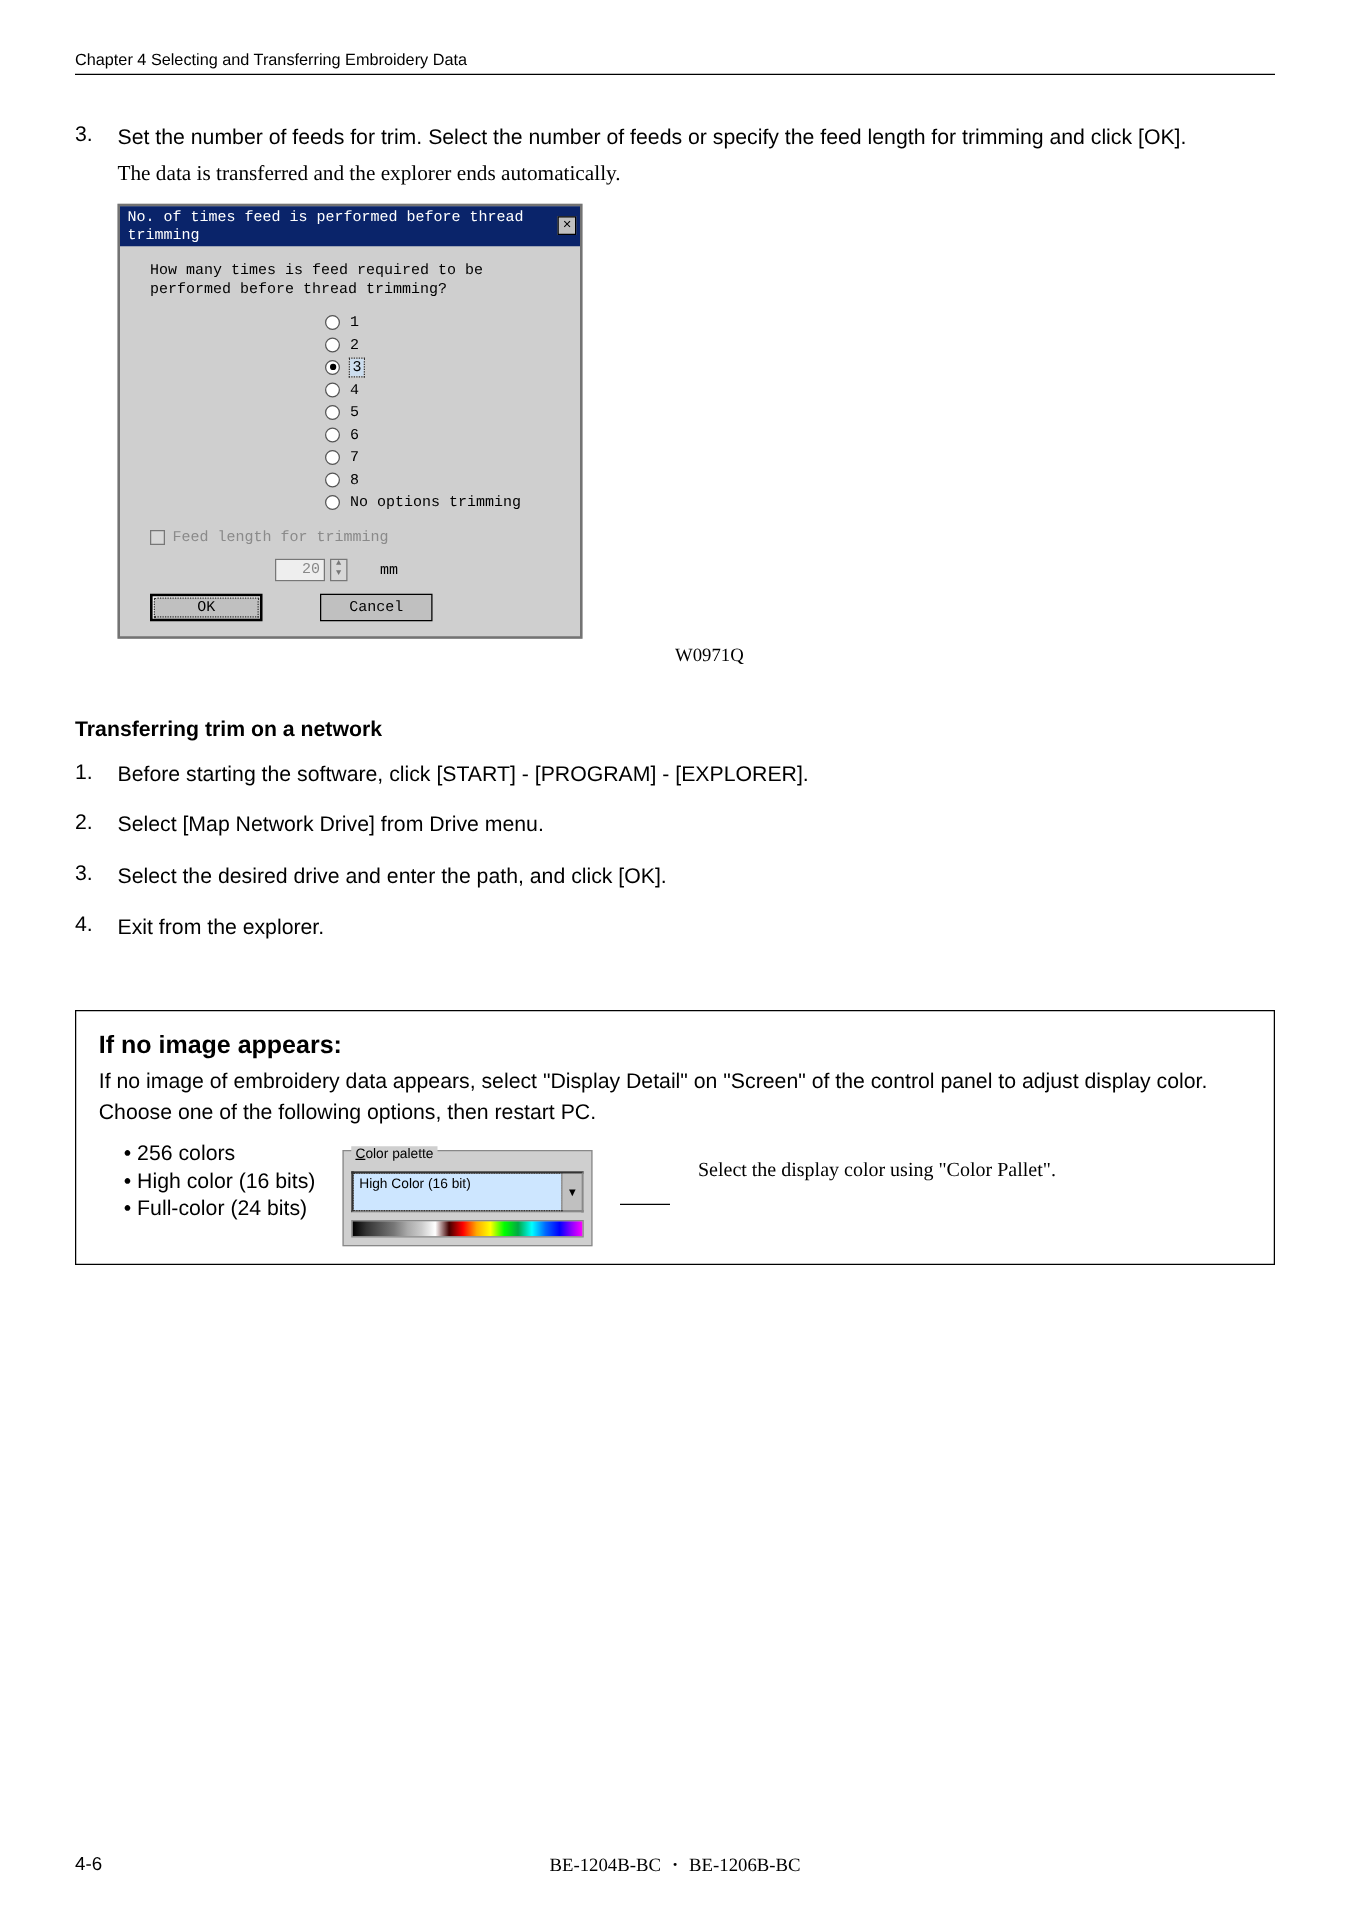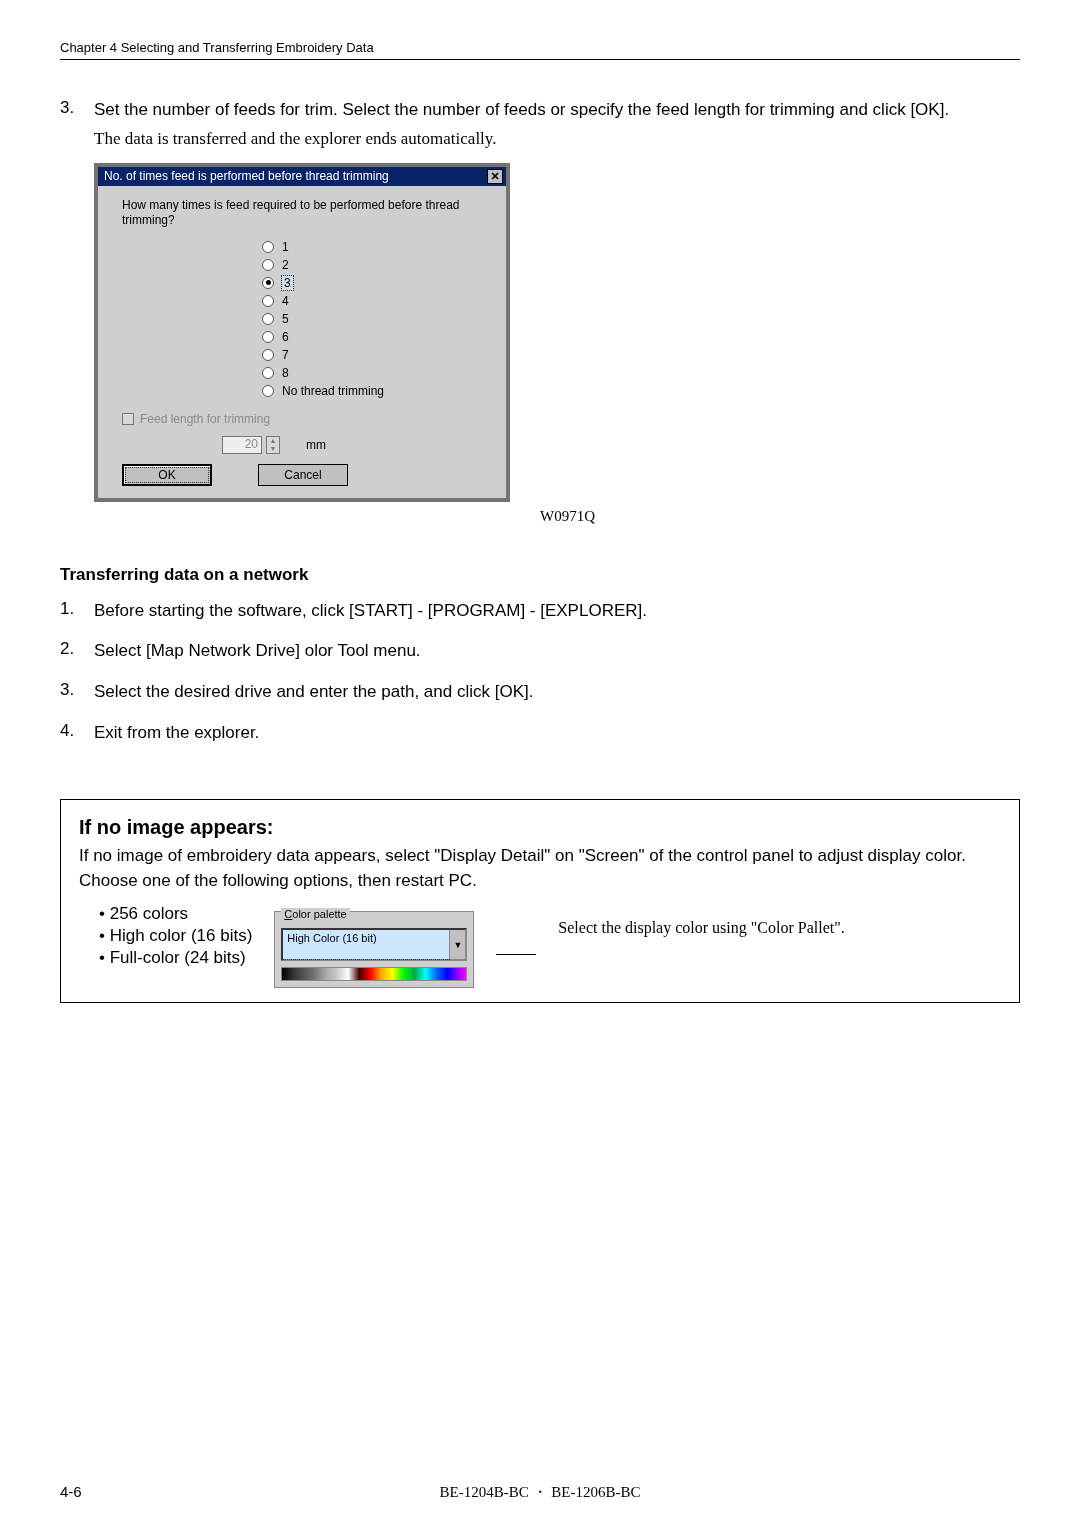--- a/index.html
+++ b/index.html
@@ -41,24 +41,24 @@
     font-size: 17px;
     margin-left: 34px;
     margin-top: 2px;
     margin-bottom: 14px;
   }
   .dialog-wrap {
     margin-left: 34px;
     margin-bottom: 6px;
   }
   .dialog {
-    width: 416px;
-    border: 4px solid #737373;
+    width: 372px;
+    border: 2px solid #737373;
     background: #cfcfcf;
-    font-family: Liberation Sans, sans-serif;
+    font-family: Liberation Mono, monospace;
     font-size: 12px;
   }
   .dlg-title {
     background: #0a246a;
     color: #fff;
     display: flex;
     justify-content: space-between;
     align-items: center;
     padding: 2px 3px 2px 6px;
     font-size: 12px;
@@ -355,21 +355,21 @@
           <div class="radio-row">
               <div class="radio-circle"></div>
               <span>7</span>
             </div>
           <div class="radio-row">
               <div class="radio-circle"></div>
               <span>8</span>
             </div>
           <div class="radio-row">
               <div class="radio-circle"></div>
-              <span>No thread trimming</span>
+              <span>No options trimming</span>
             </div>
         </div>
         <div class="dlg-feed-row">
           <div class="chk"></div>
           <span class="disabled-label">Feed length for trimming</span>
         </div>
         <div class="dlg-mm-row">
           <div class="dlg-input">20</div>
           <div class="spinner">
             <div>▲</div>
@@ -379,29 +379,29 @@
         </div>
         <div class="dlg-buttons">
           <div class="dlg-btn focus">OK</div>
           <div class="dlg-btn">Cancel</div>
         </div>
       </div>
     </div>
   </div>
   <div class="figref">W0971Q</div>
 
-  <div class="subheading">Transferring data on a network</div>
+  <div class="subheading">Transferring trim on a network</div>
 
   <div class="step" style="margin-bottom:16px;">
     <div class="step-num">1.</div>
     <div class="step-text">Before starting the software, click [START] - [PROGRAM] - [EXPLORER].</div>
   </div>
   <div class="step" style="margin-bottom:16px;">
     <div class="step-num">2.</div>
-    <div class="step-text">Select [Map Network Drive] olor Tool menu.</div>
+    <div class="step-text">Select [Map Network Drive] from Drive menu.</div>
   </div>
   <div class="step" style="margin-bottom:16px;">
     <div class="step-num">3.</div>
     <div class="step-text">Select the desired drive and enter the path, and click [OK].</div>
   </div>
   <div class="step" style="margin-bottom:16px;">
     <div class="step-num">4.</div>
     <div class="step-text">Exit from the explorer.</div>
   </div>
 

